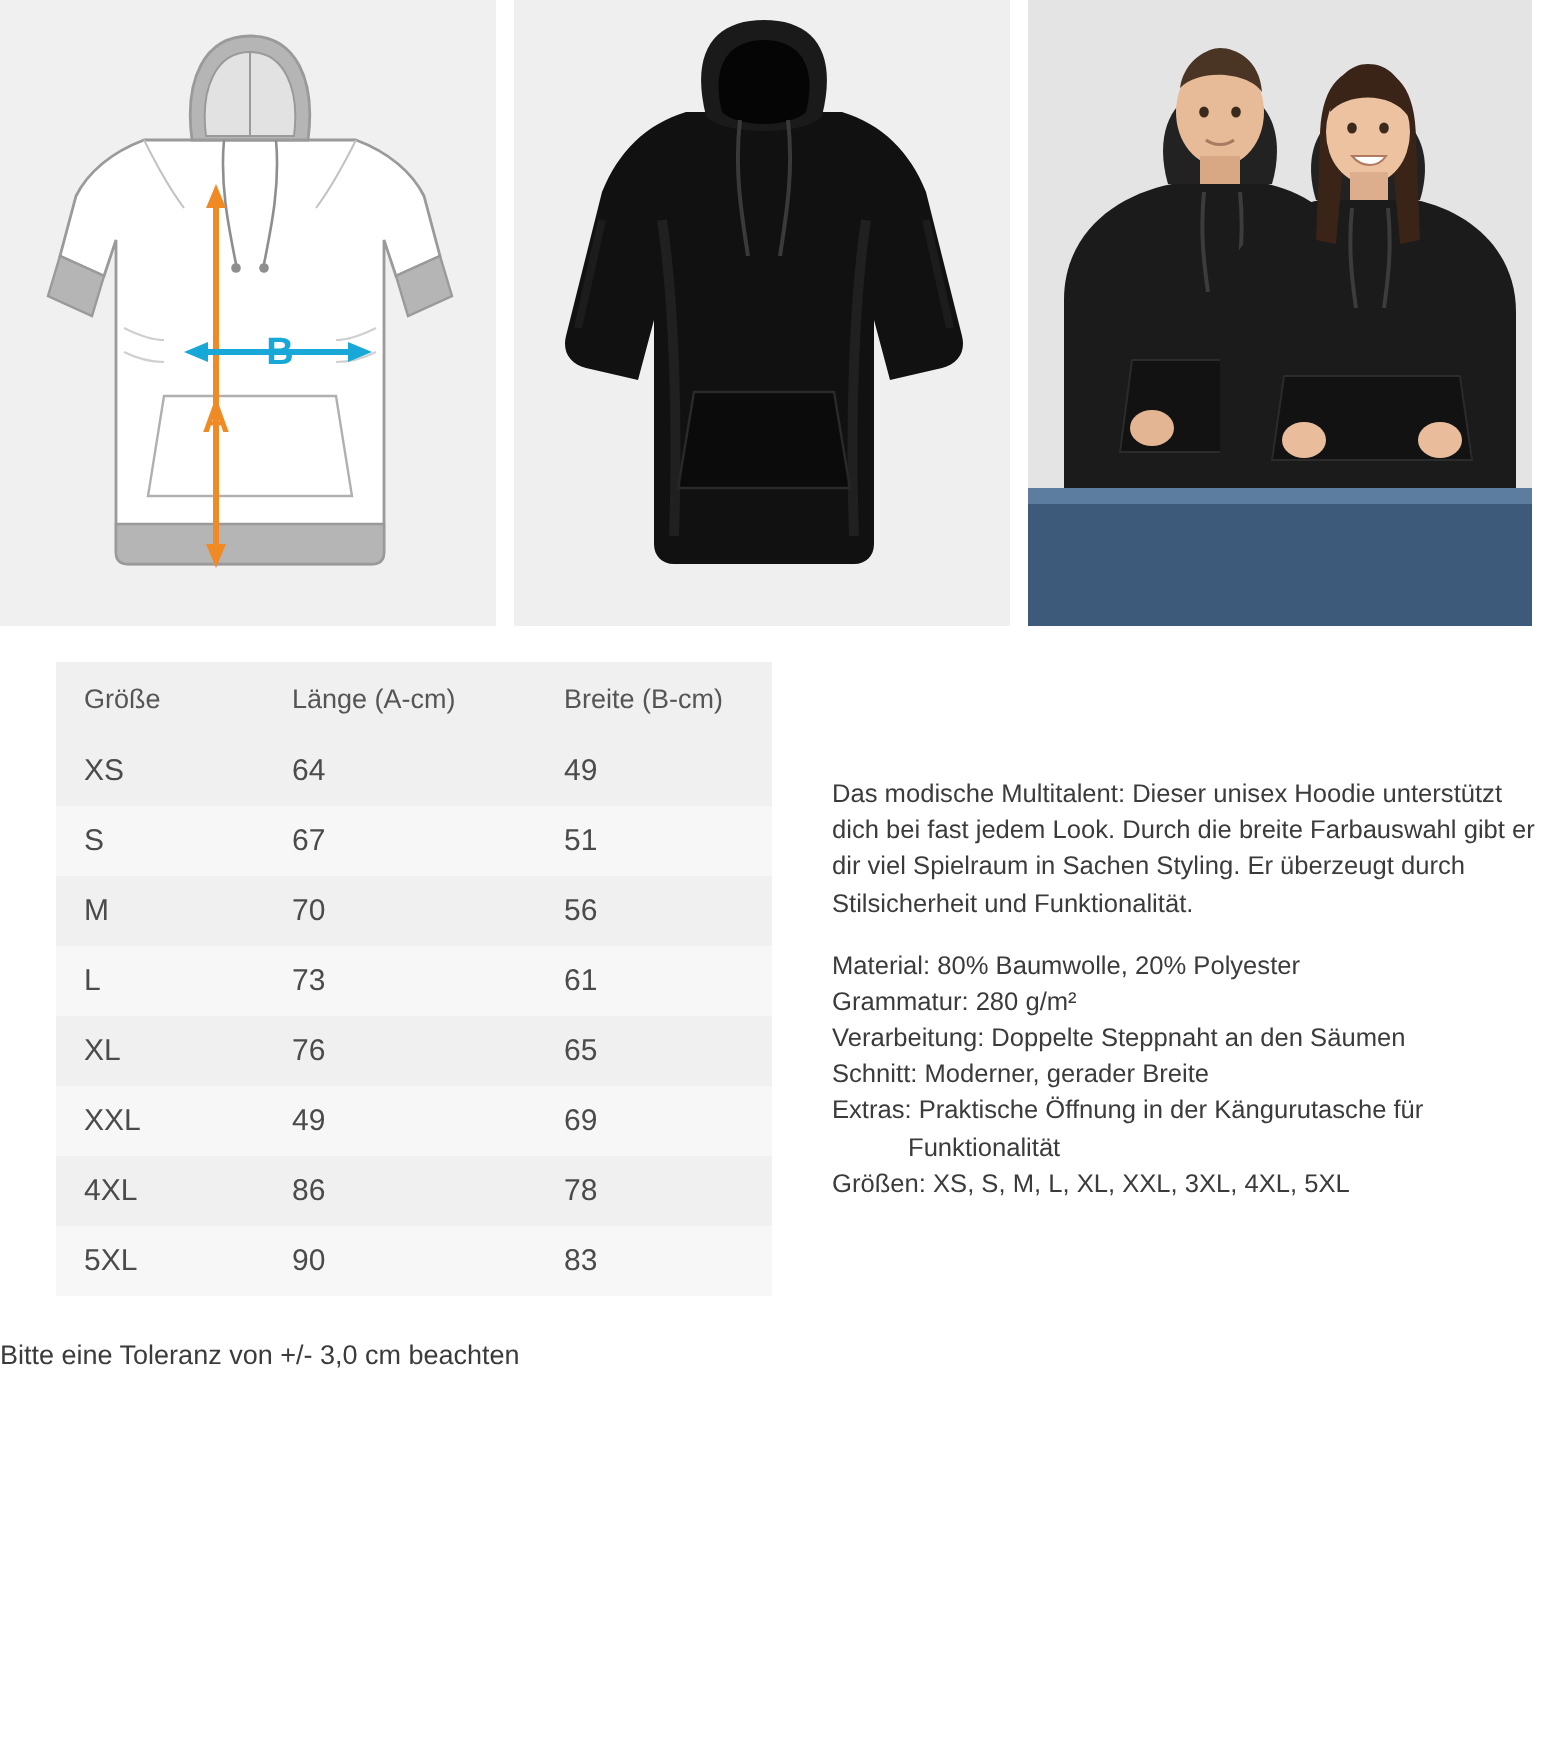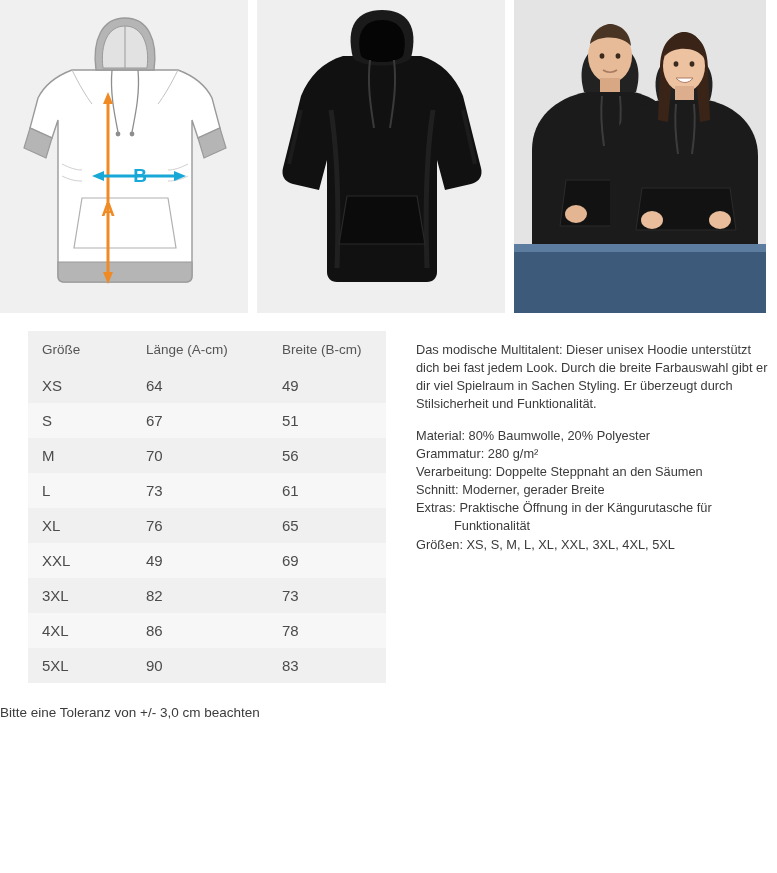--- a/index.html
+++ b/index.html
@@ -35,20 +35,21 @@
   .panel-3 { width: 252px; height: 313px; background: #e9e9e9; }
 
   
   .tech-svg { display: block; }
 
   
   .content-row {
     display: flex;
     margin-top: 18px;
     padding-left: 28px;
+    align-items: center;
   }
   .size-table {
     border-collapse: collapse;
     width: 358px;
     font-size: 13.5px;
   }
   .size-table th {
     text-align: left;
     font-weight: normal;
     color: #555;
@@ -246,25 +247,20 @@
         </tr>
         <tr>
           <td>XL</td>
           <td>76</td>
           <td>65</td>
         </tr>
         <tr>
           <td>XXL</td>
           <td>49</td>
           <td>69</td>
-        </tr>
-        <tr>
-          <td>3XL</td>
-          <td>82</td>
-          <td>73</td>
         </tr>
         <tr>
           <td>4XL</td>
           <td>86</td>
           <td>78</td>
         </tr>
         <tr>
           <td>5XL</td>
           <td>90</td>
           <td>83</td>

